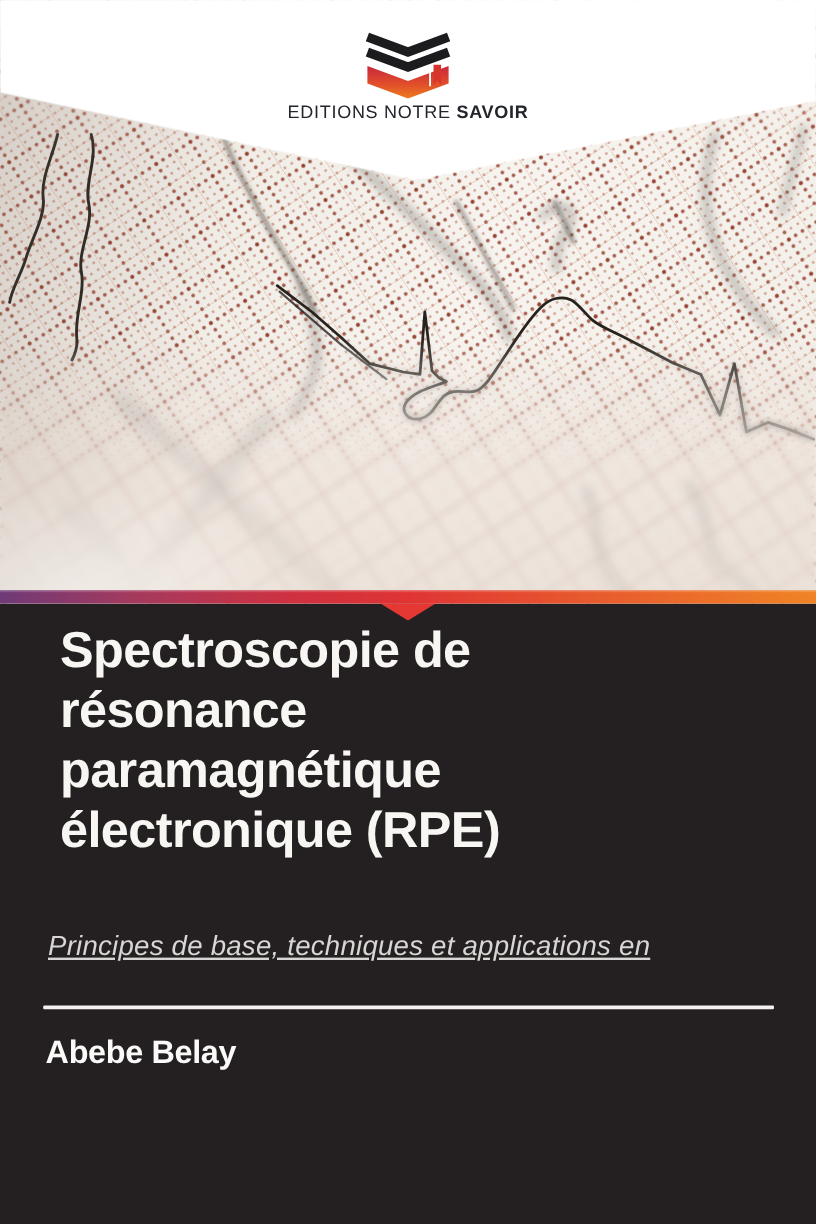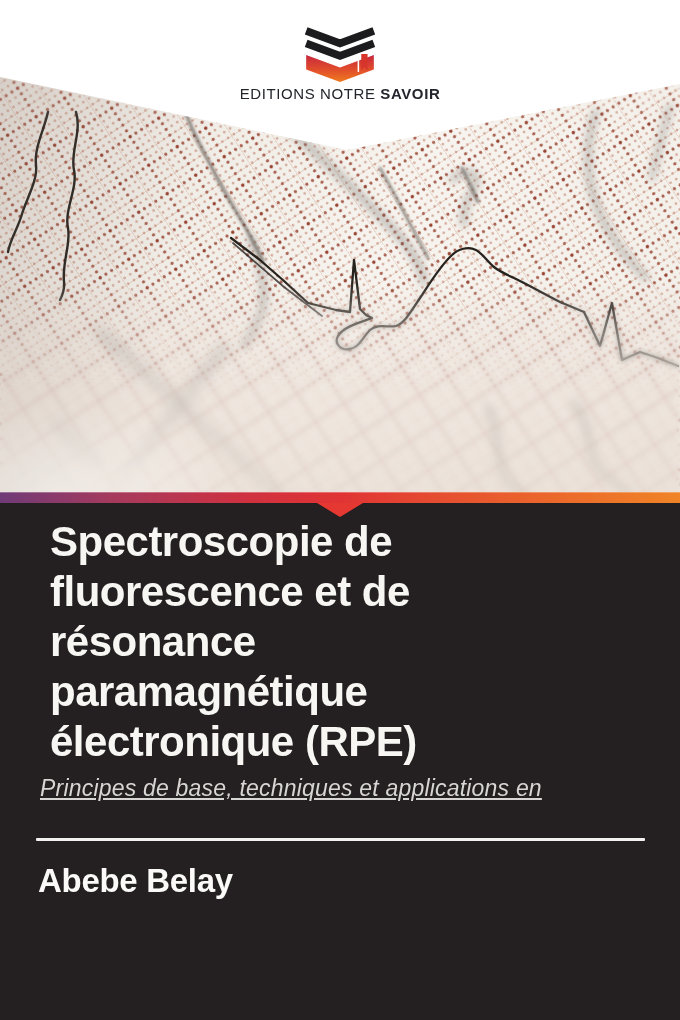--- a/index.html
+++ b/index.html
@@ -80,21 +80,21 @@
   .subtitle{
     position:absolute; left:40px; top:772px; right:22px;
     color:#d8d6d4; font-style:italic; font-size:23px; line-height:33px; letter-spacing:0.2px;text-decoration:underline;
   }
   .rule{
     position:absolute; left:36px; top:838px; width:609px; height:3px;
     background:#f2f1f0; border-radius:1px;
   }
   .author{
     position:absolute; left:38px; top:862px; right:22px;
-    color:#fbfaf9; font-weight:bold; font-size:33px; letter-spacing:-0.3px;
+    color:#fbfaf9; font-weight:bold; font-size:27px; letter-spacing:-0.3px;
   }
 </style>
 </head>
 <body>
 
 <div class="cover">
 
   <div class="photo" aria-label="Close-up photo of an electrocardiogram trace drawn in black ink on red dotted graph paper, tilted diagonally with shallow depth of field">
     <div class="grid"></div>
 
@@ -172,21 +172,20 @@
       <span> </span>
       <span class="bold">SAVOIR</span>
     </div>
   </div>
 
   <div class="band"></div>
   <div class="band-triangle"></div>
 
   <div class="title">
     <div>Spectroscopie de</div>
-    <div>fluorescence et de</div>
     <div>résonance</div>
     <div>paramagnétique</div>
     <div>électronique (RPE)</div>
   </div>
 
   <div class="subtitle">
     <div>Principes de base, techniques et applications en</div>
   </div>
 
   <div class="rule"></div>

